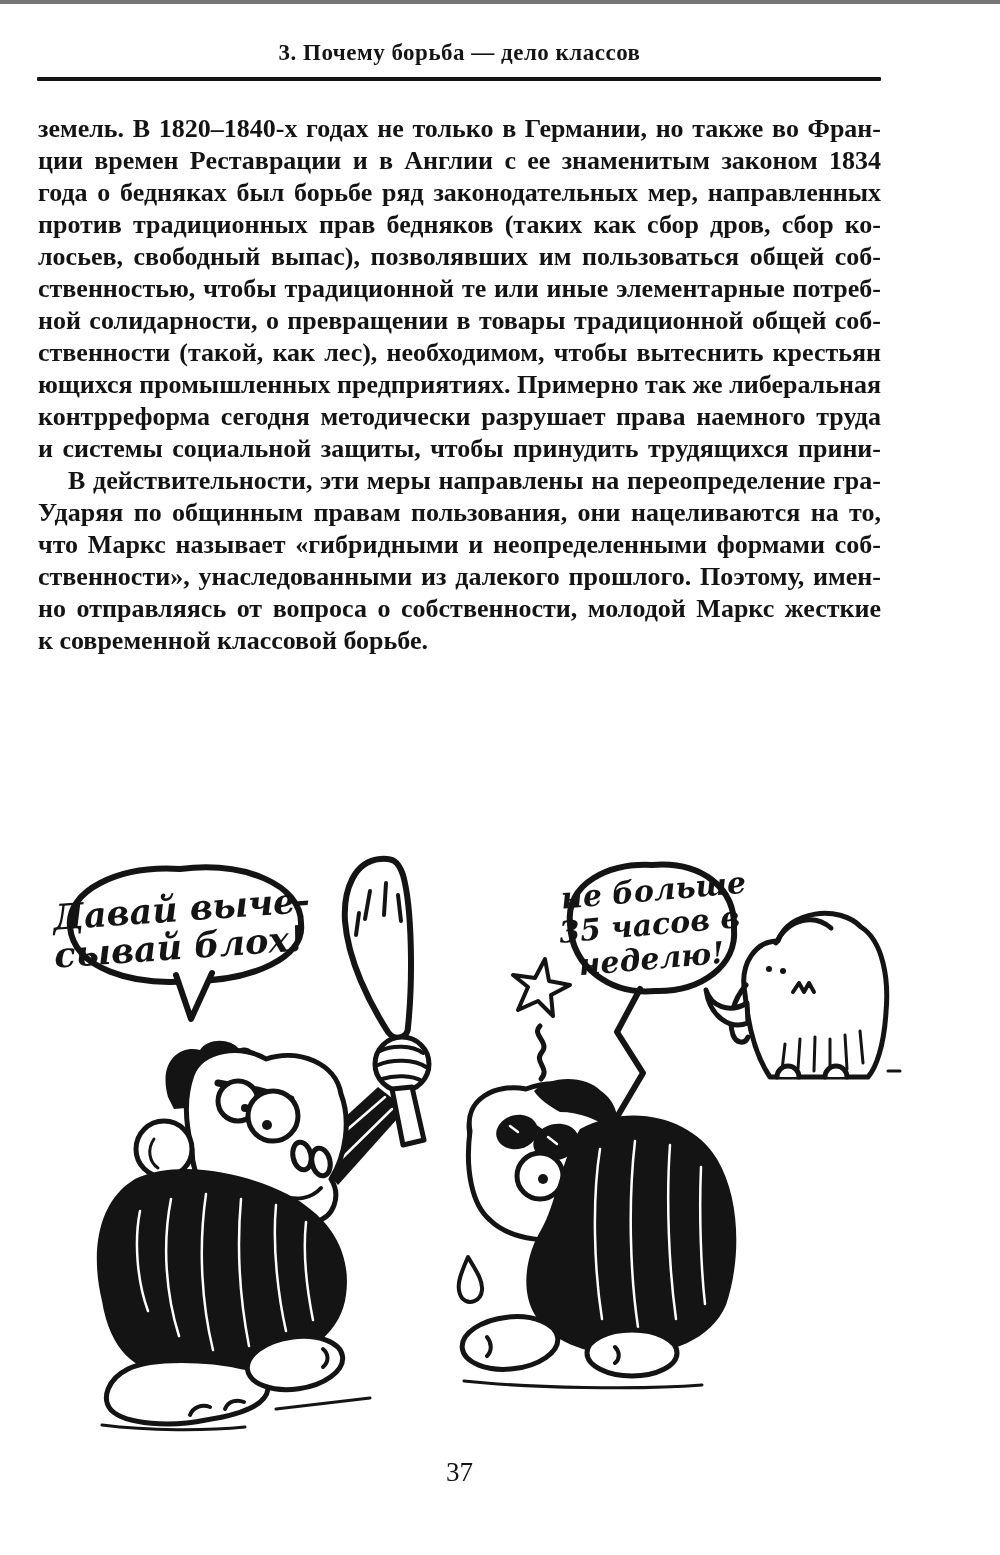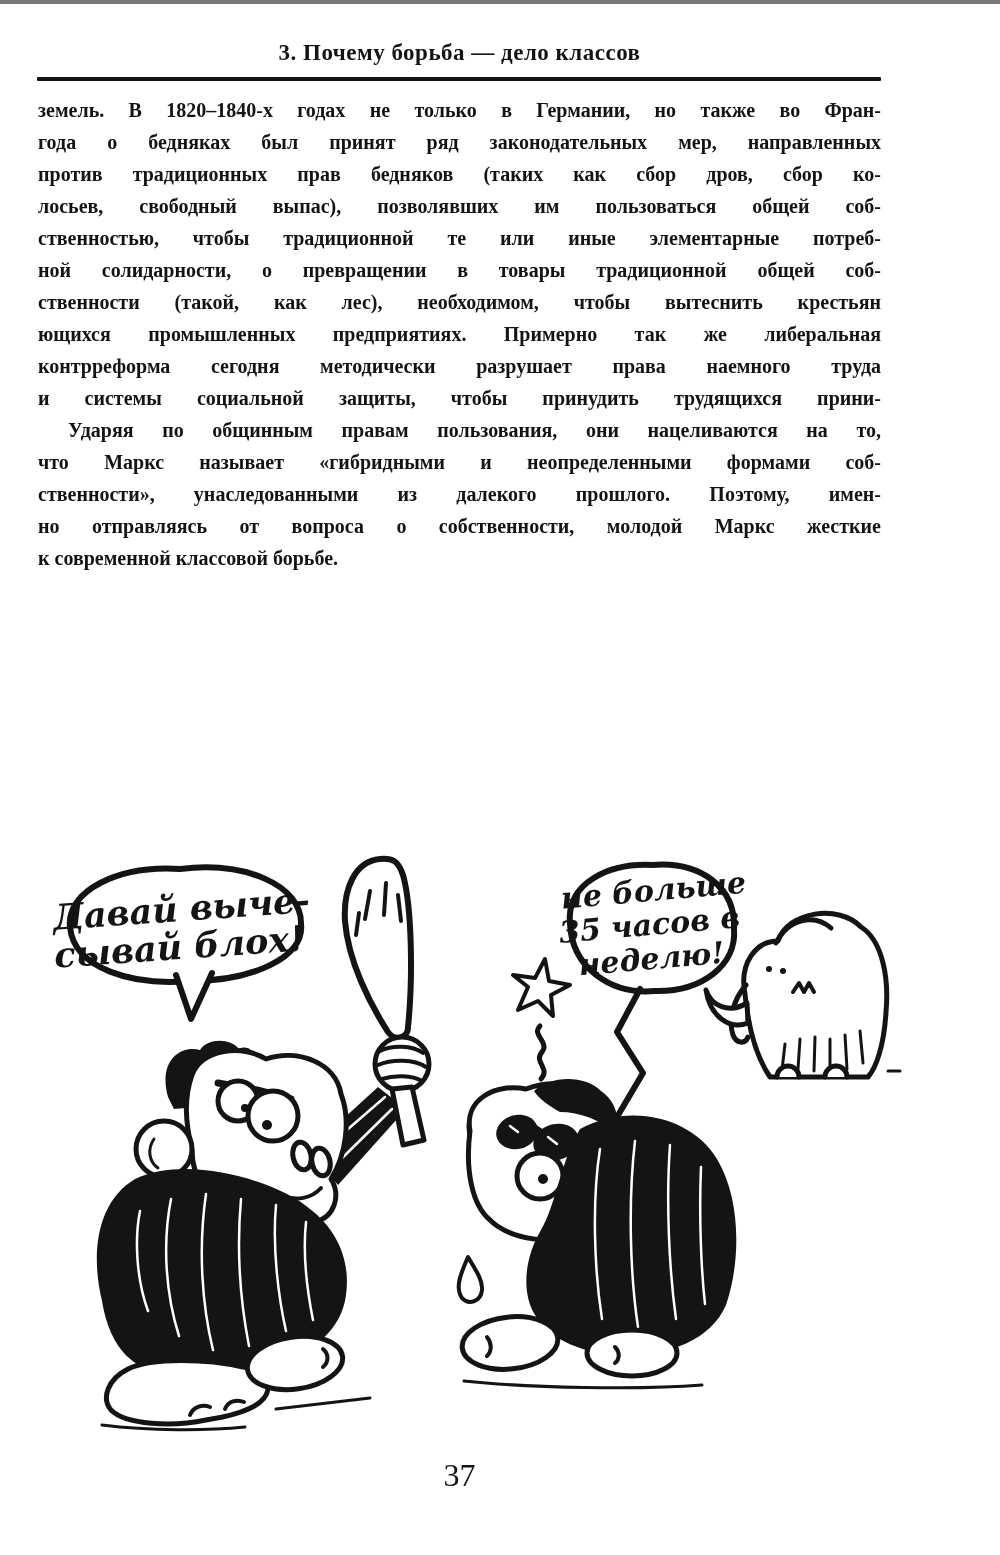--- a/index.html
+++ b/index.html
@@ -10,65 +10,67 @@
   }
   .running-header {
     position:absolute; left:38px; top:36px; width:843px;
     text-align:center; font-size:23px; font-weight:bold; letter-spacing:0.5px;
   }
   .header-rule {
     position:absolute; left:37px; top:73px; width:844px; height:4px;
     background:#141414; border-radius:1px;
   }
   .body-text {
-    position:absolute; left:38px; top:90px; width:843px;
-    font-size:20px; font-weight:bold; line-height:32px;
+    position:absolute; left:38px; top:109px; width:843px;
+    font-size:26px; font-weight:bold; line-height:32px;
   }
   .para { margin:0; }
   .para .line { text-align:justify; text-align-last:justify; white-space:nowrap; }
   .para .line.last { text-align-last:left; }
   .para-indent .line:first-child { text-indent:30px; }
   .cartoon {
     position:absolute; left:40px; top:845px; width:880px; height:600px;
   }
   .bubble-text {
     font-family:"DejaVu Serif", serif; font-style:italic; font-weight:bold;
     fill:#141414;
   }
   .page-number {
     position:absolute; left:38px; top:1453px; width:843px;
-    text-align:center; font-size:32px;
+    text-align:center; font-size:27px;
   }
   svg .ink { stroke:#141414; fill:none; stroke-linecap:round; stroke-linejoin:round; }
   svg .fillw { fill:#ffffff; }
   svg .filld { fill:#141414; }
   svg .fur { stroke:#ffffff; stroke-width:2.5; fill:none; stroke-linecap:round; }
 </style>
 </head>
 <body>
 
 <div class="page">
 
   <div class="running-header">3. Почему борьба — дело классов</div>
   <div class="header-rule"></div>
 
   <div class="body-text">
     <div class="para">
         <div class="line">земель. В 1820–1840-х годах не только в Германии, но также во Фран-</div>
-        <div class="line">года о бедняках был принят ряд законодательных мер, направленных</div>
+        <div class="line">ции времен Реставрации и в Англии с ее знаменитым законом 1834</div>
+        <div class="line">года о бедняках был борьбе ряд законодательных мер, направленных</div>
         <div class="line">против традиционных прав бедняков (таких как сбор дров, сбор ко-</div>
         <div class="line">лосьев, свободный выпас), позволявших им пользоваться общей соб-</div>
         <div class="line">ственностью, чтобы традиционной те или иные элементарные потреб-</div>
         <div class="line">ной солидарности, о превращении в товары традиционной общей соб-</div>
         <div class="line">ственности (такой, как лес), необходимом, чтобы вытеснить крестьян</div>
         <div class="line">ющихся промышленных предприятиях. Примерно так же либеральная</div>
         <div class="line">контрреформа сегодня методически разрушает права наемного труда</div>
         <div class="line">и системы социальной защиты, чтобы принудить трудящихся прини-</div>
       </div>
     <div class="para para-indent">
+        <div class="line">В действительности, эти меры направлены на переопределение гра-</div>
         <div class="line">Ударяя по общинным правам пользования, они нацеливаются на то,</div>
         <div class="line">что Маркс называет «гибридными и неопределенными формами соб-</div>
         <div class="line">ственности», унаследованными из далекого прошлого. Поэтому, имен-</div>
         <div class="line">но отправляясь от вопроса о собственности, молодой Маркс жесткие</div>
         <div class="line last">к современной классовой борьбе.</div>
       </div>
   </div>
 
   <svg class="cartoon" viewBox="0 0 880 600" xmlns="http://www.w3.org/2000/svg">
 

